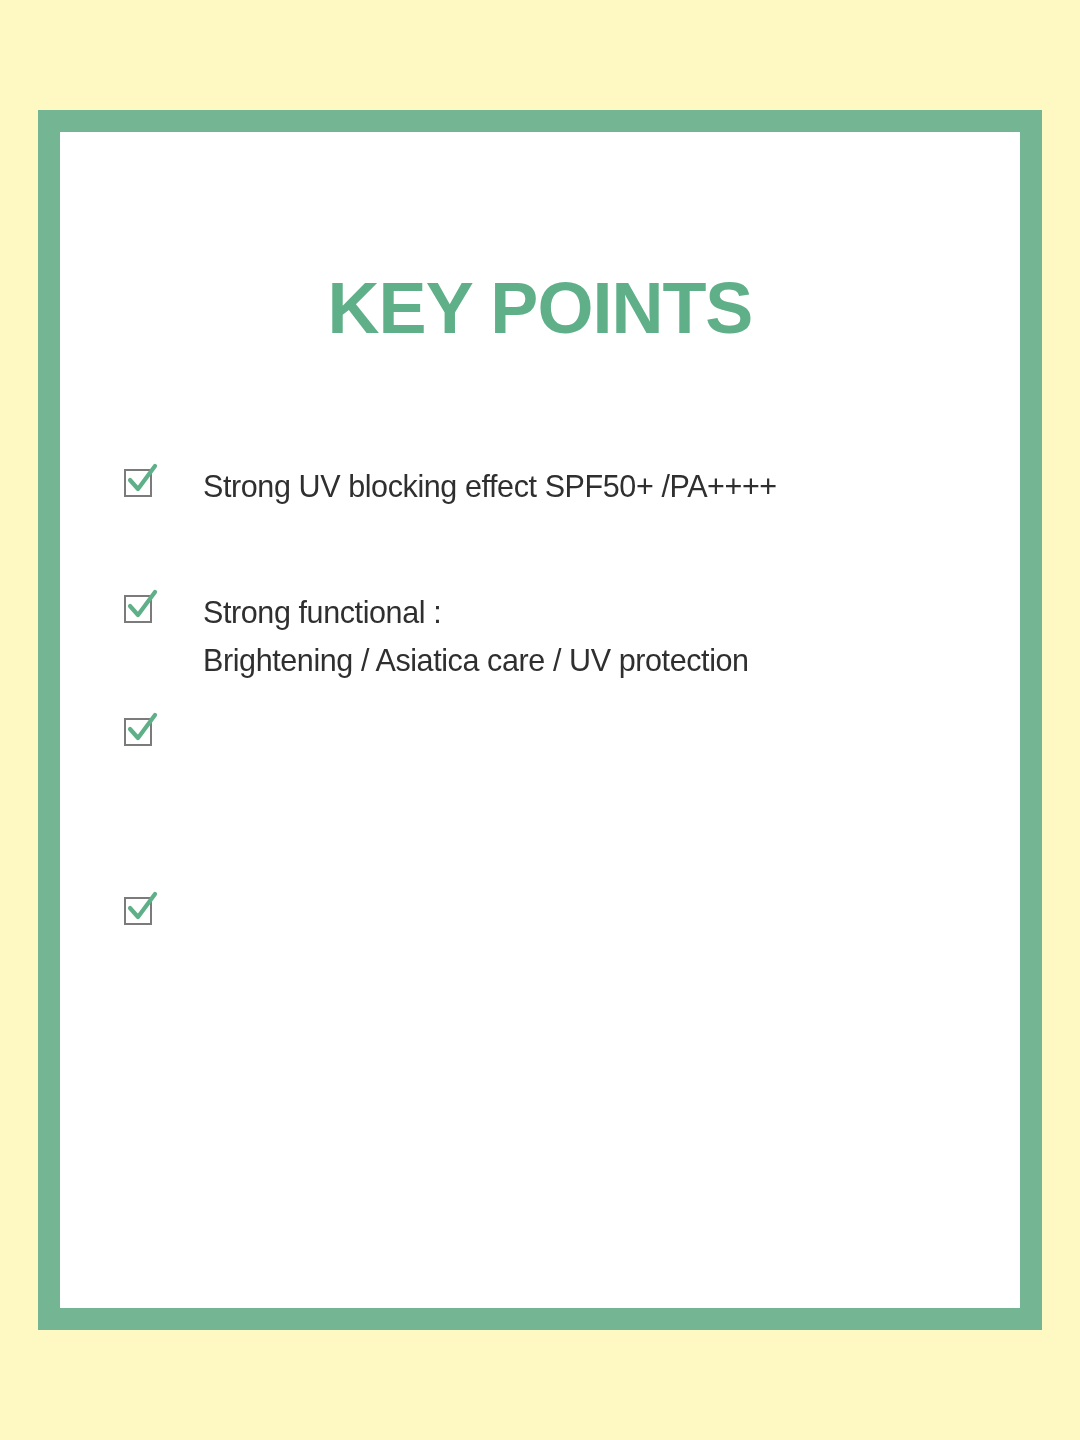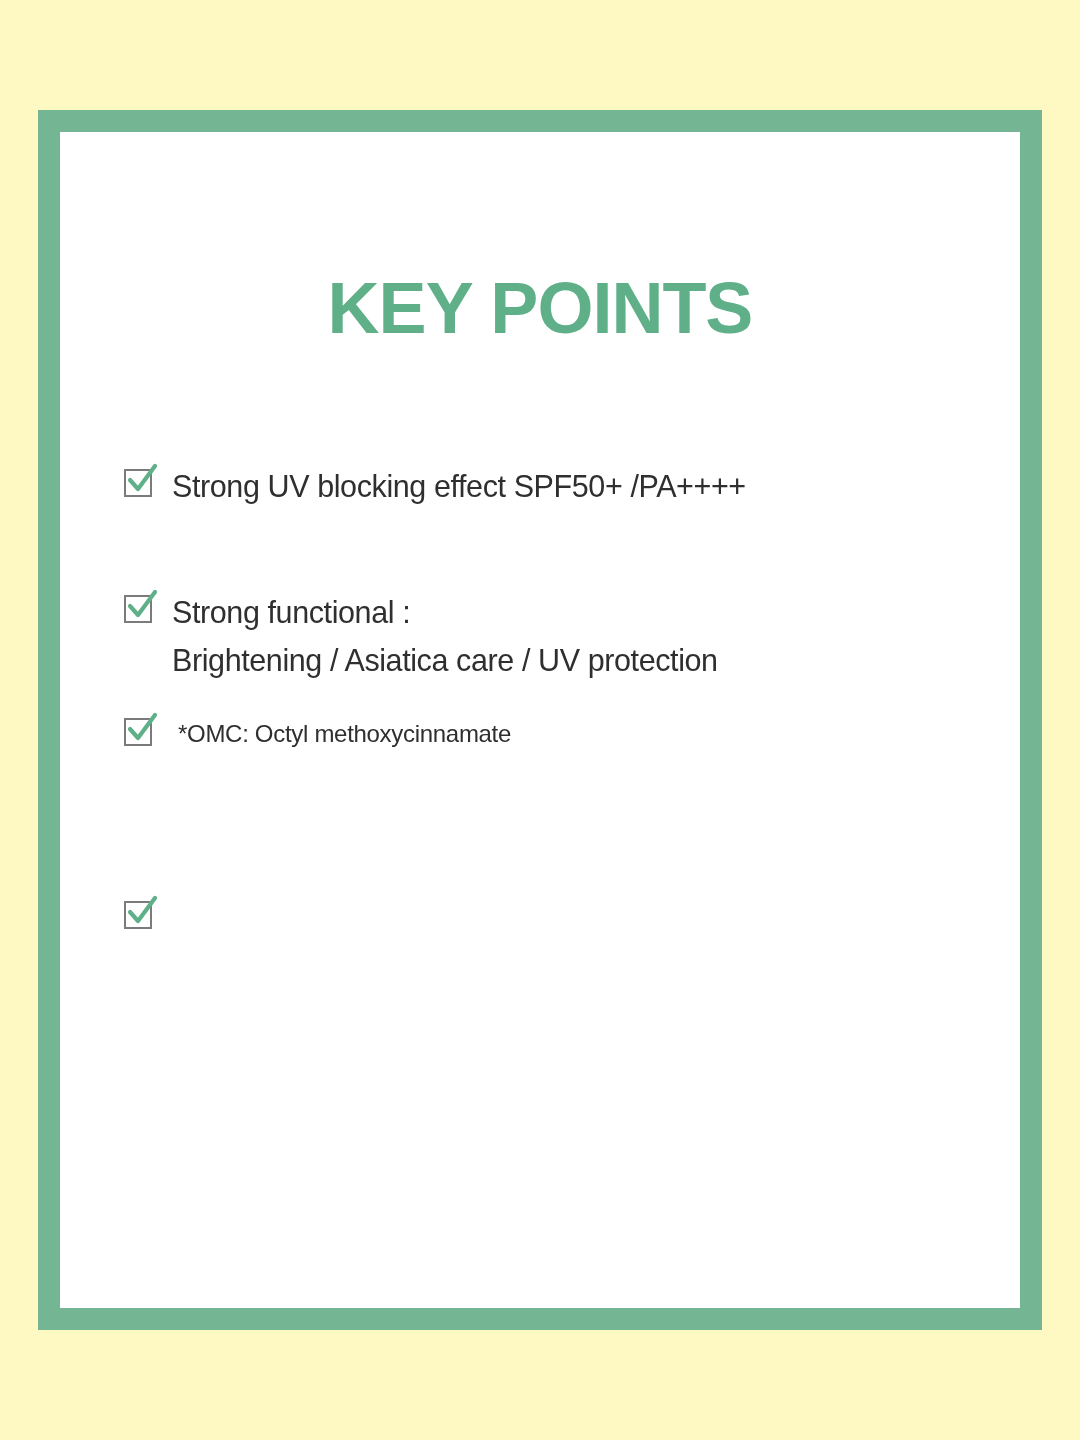--- a/index.html
+++ b/index.html
@@ -96,20 +96,21 @@
     overflow: visible;
   }
 
   .text {
     color: #2f2f2f;
     font-size: 30.5px;
     line-height: 1.58;
     letter-spacing: -0.4px;
     font-family: "Liberation Sans", sans-serif;
     font-weight: 400;
+    margin-left: 31px;
   }
   .text .line2 {
     display: block;
   }
   .note {
     display: block;
     font-size: 24px;
     letter-spacing: -0.3px;
     margin-left: 6px;
     margin-top: 4px;
@@ -161,21 +162,20 @@
         <div class="gap-sm"></div>
 
         <div class="item">
           <span class="check">
             <span class="box"></span>
             <svg viewBox="0 0 34 36">
               <path d="M5 17 L13 26 L30 3" fill="none" stroke="#5fb088" stroke-width="4.2" stroke-linecap="round" stroke-linejoin="round"></path>
             </svg>
           </span>
           <span class="text">
-            <span class="note">*OMC: Octyl methoxycinnamate</span>
           </span>
         </div>
         <div class="gap-md"></div>
 
         <div class="gap-md"></div>
 
         <div class="gap-xl"></div>
 
         <div class="item">
           <span class="check">

